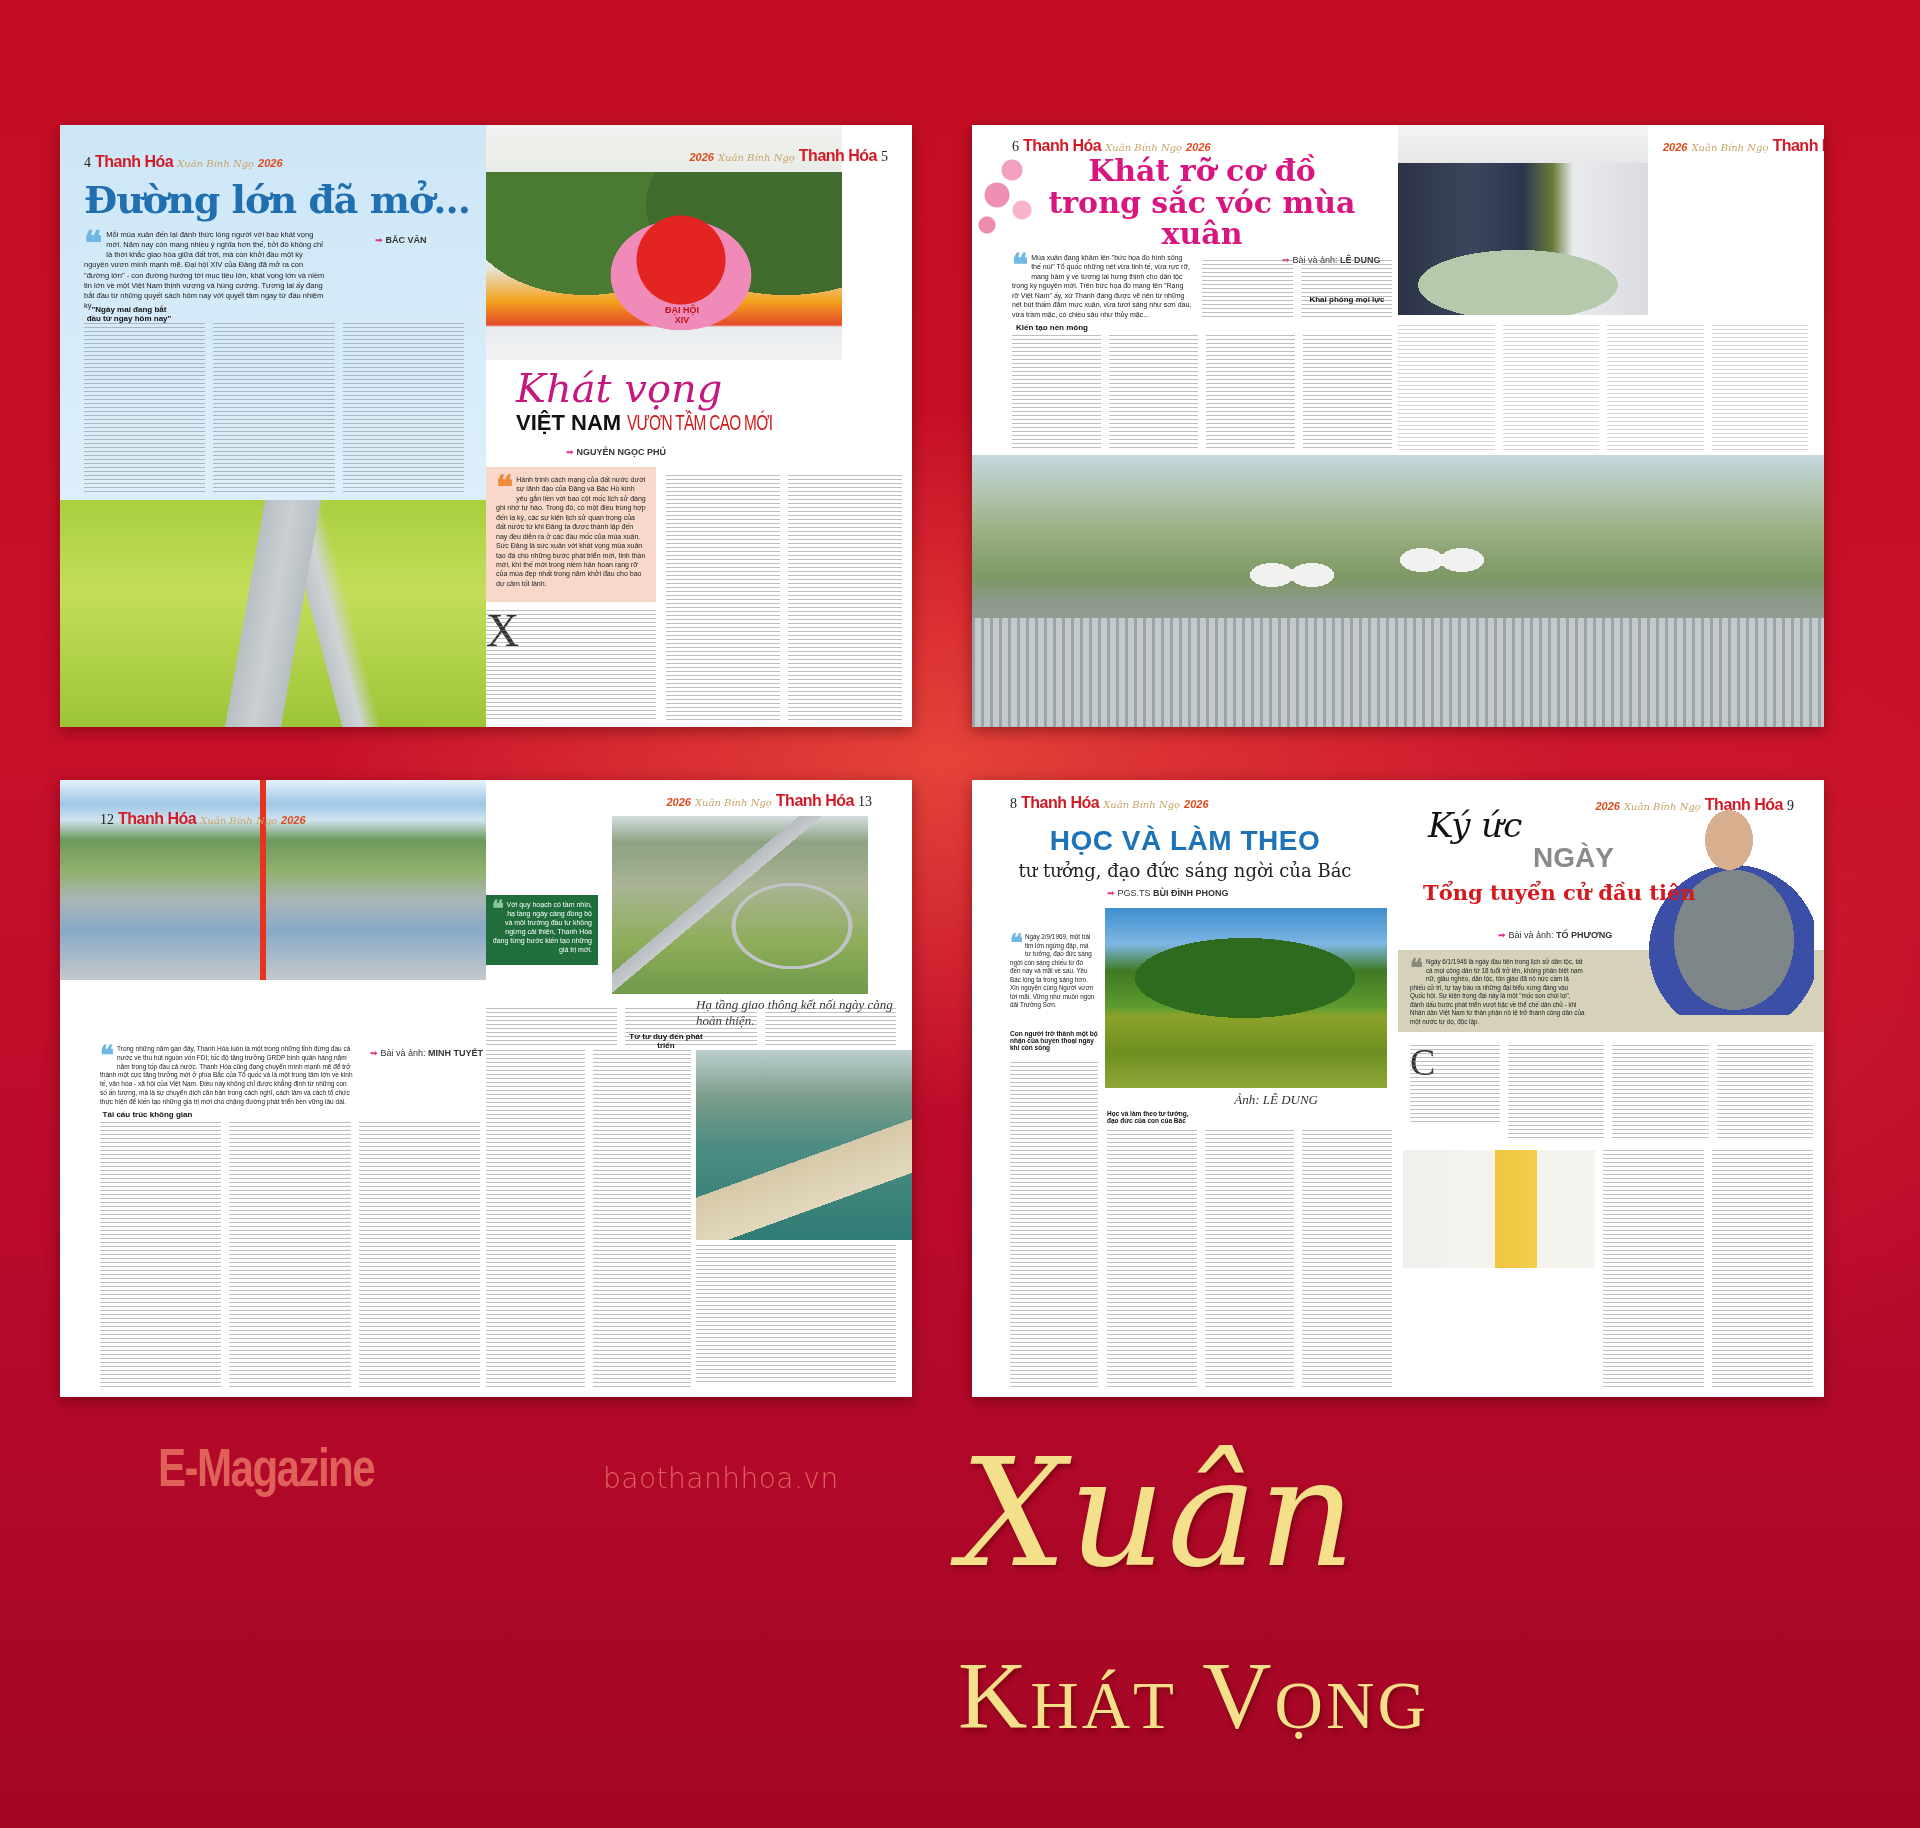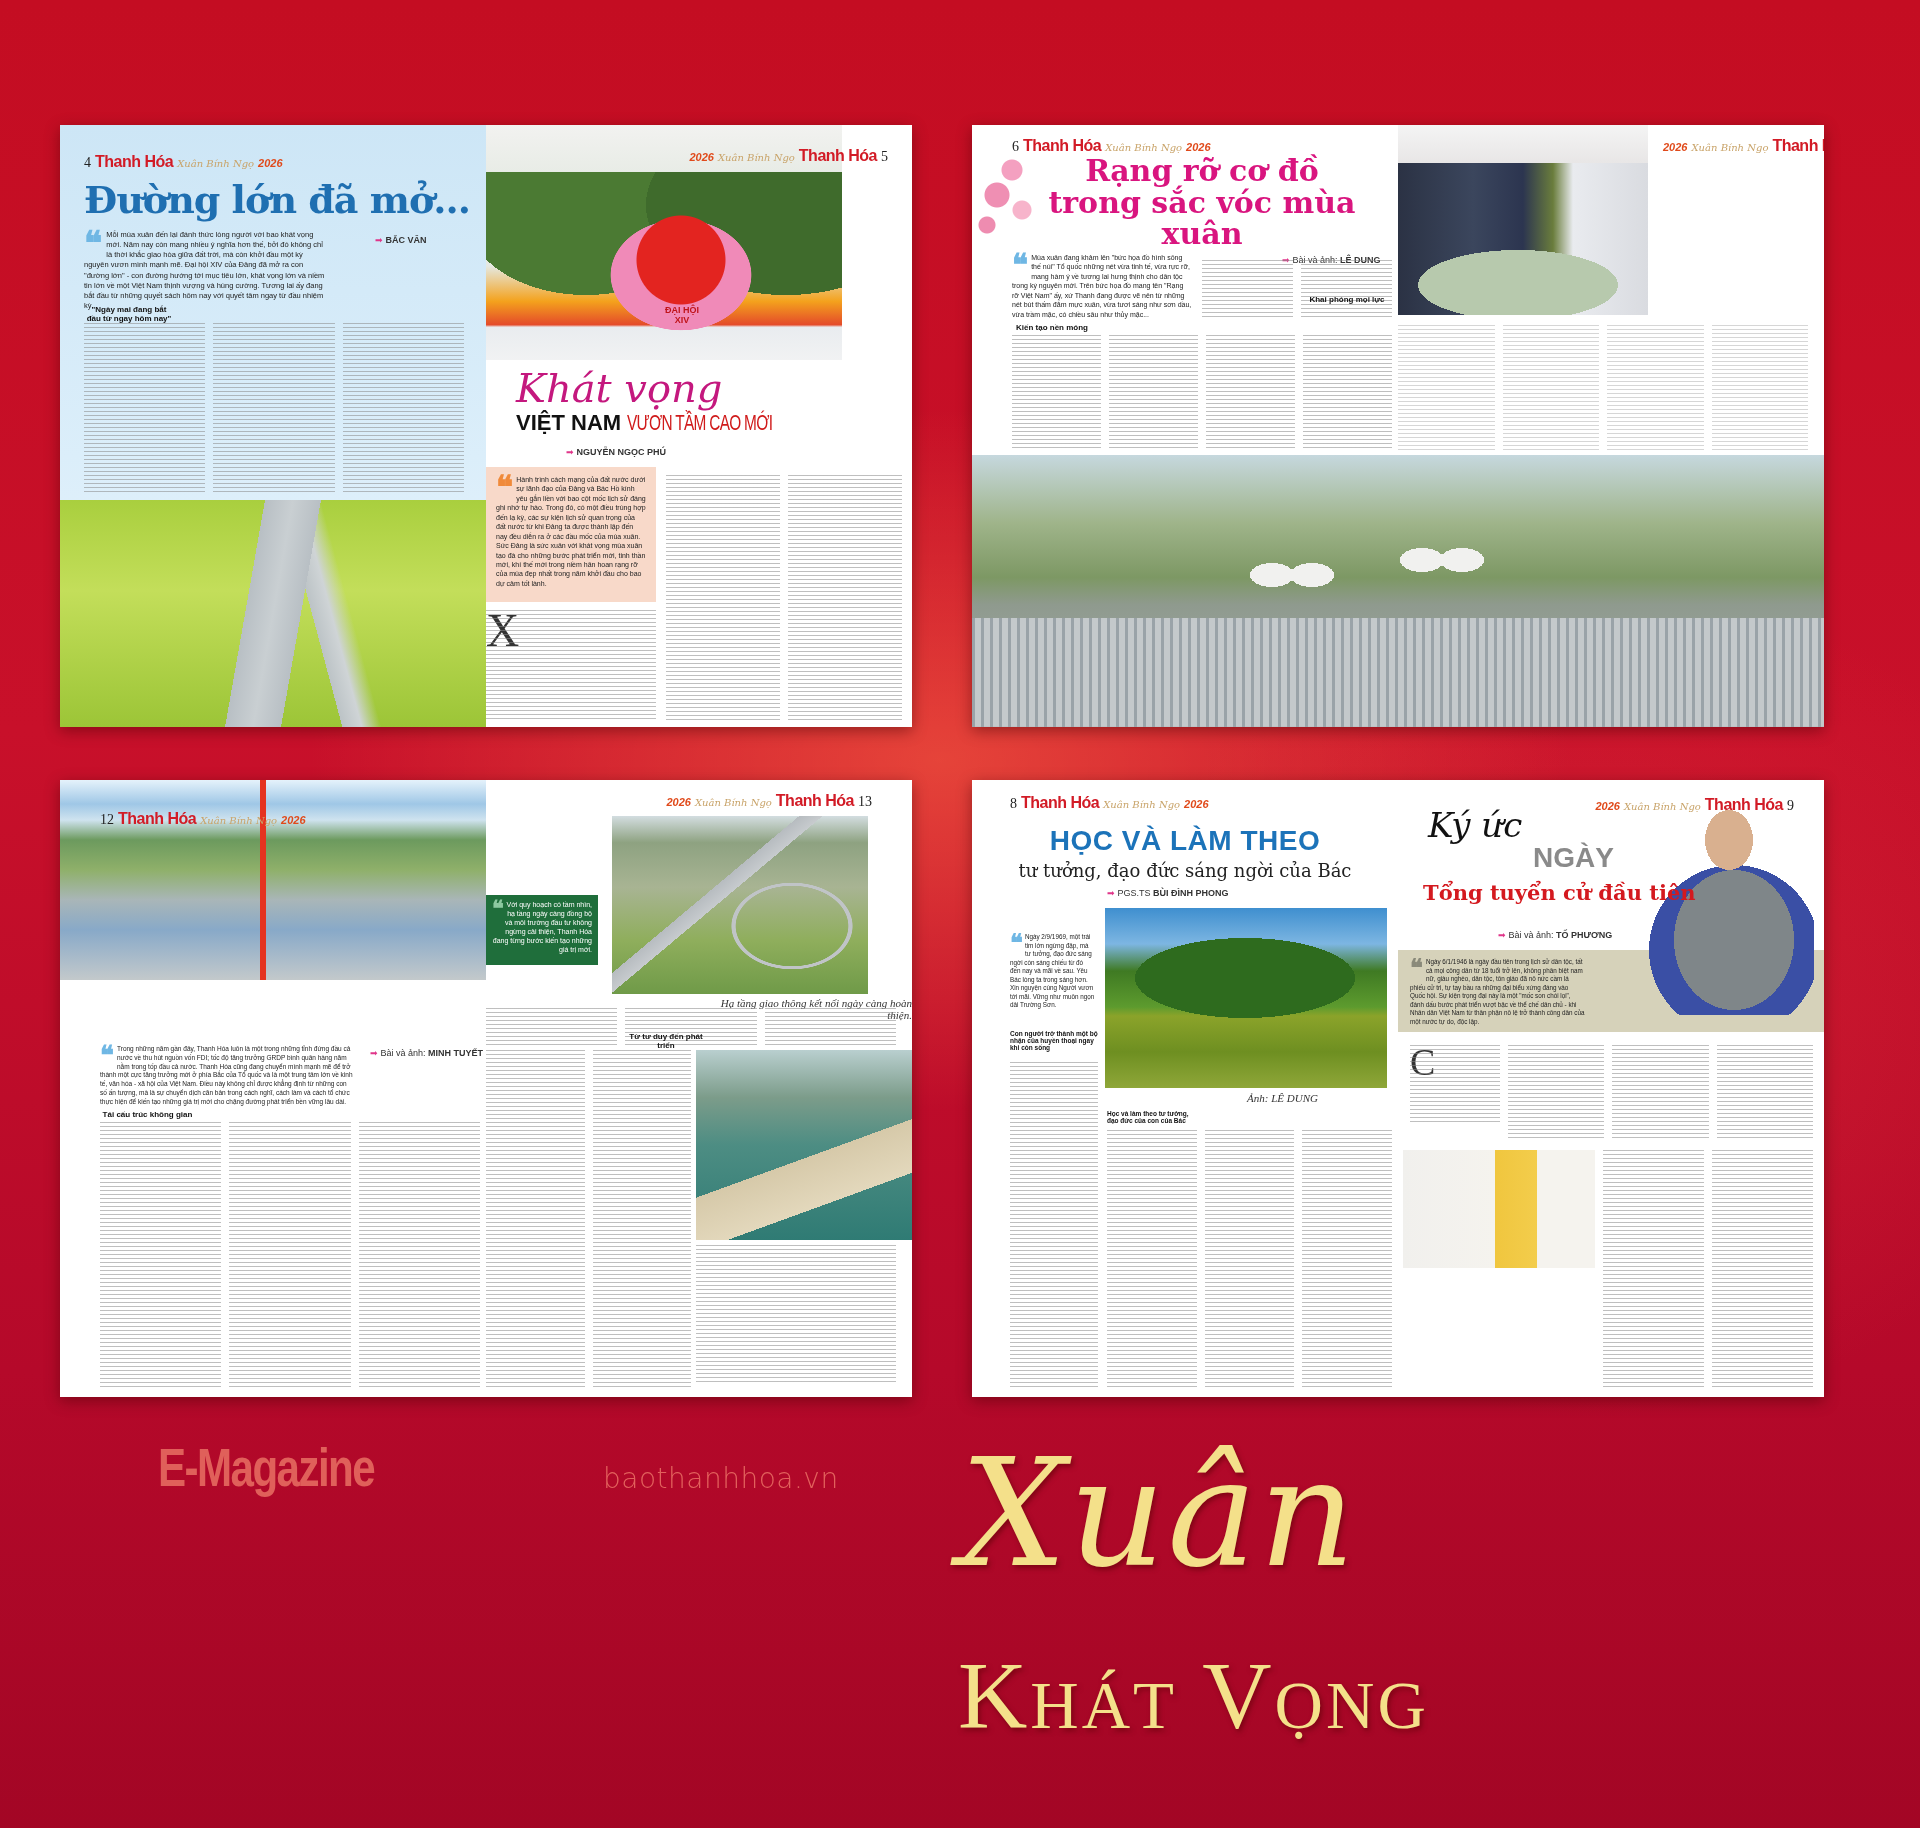--- a/index.html
+++ b/index.html
@@ -26,21 +26,21 @@
   .col { flex: 1; background:
       repeating-linear-gradient(180deg, #8a8a8a 0 1px, transparent 1px 4px);
       opacity: 0.55; }
   .col.light { opacity: 0.35; }
   .quote-mark { font-family: "DejaVu Serif", serif; font-weight: bold; line-height: 0.8; }
   .lead { font-size: 9.5px; line-height: 1.35; color: #222; }
   .byline { font-size: 9px; color: #333; white-space: nowrap; }
   .byline .arrow { color: #e0368a; margin-right: 3px; }
   .byline b { font-weight: bold; }
   .subhead { font-family: "Liberation Sans Narrow", "Liberation Sans", sans-serif; font-weight: bold; font-size: 8px; color: #111; text-align: center; }
-  .caption { font-family: "Liberation Serif", serif; font-style: italic; font-size: 11px; color: #333; text-align: right; }
+  .caption { font-family: "Liberation Serif", serif; font-style: italic; font-size: 13px; color: #333; }
   .photo { position: absolute; overflow: hidden; }
 
   
   #s1 { left: 60px; top: 125px; width: 852px; height: 602px; }
   #s1 .left { left: 0; width: 426px; background: linear-gradient(180deg, #cde6f6 0%, #dbeefa 55%, #e9f4fb 100%); }
   #s1 .right { left: 426px; width: 426px; background: #fff; }
   .title-duong { position: absolute; left: 24px; top: 52px; font-family: "DejaVu Serif", serif; font-size: 38px; color: #1f6fb1; font-weight: bold; letter-spacing: -1px; white-space: nowrap; }
   .road-photo { left: 0; top: 375px; width: 426px; height: 227px;
     background:
       linear-gradient(100deg, transparent 44%, #b8bfc4 44%, #c9cfd2 50%, #b8bfc4 56%, transparent 56%),
@@ -195,21 +195,21 @@
 <div class="spread" id="s2">
   <div class="page" style="left:0;width:426px;">
     <div class="blossom"></div>
     <div class="folio" style="left:40px;top:12px;">
       <span class="num">6</span>
       <span class="brand">Thanh Hóa</span>
       <span class="script">Xuân Bính Ngọ</span>
       <span class="year">2026</span>
     </div>
     <div class="title-rang">
-      <div>Rạng rỡ cơ đồ</div>
+      <div>Khát rỡ cơ đồ</div>
       <div>trong sắc vóc mùa xuân</div>
     </div>
     <div class="byline" style="position:absolute;left:310px;top:130px;">
       <span class="arrow">➡</span><span>Bài và ảnh:</span> <b>LÊ DUNG</b>
     </div>
     <div style="position:absolute;left:40px;top:128px;width:180px;">
       <span class="quote-mark" style="float:left;font-size:30px;color:#6fb7e4;margin-right:3px;">❝</span>
       <p class="lead" style="font-size:7px;">Mùa xuân đang khảm lên "bức họa đồ hình sông thế núi" Tổ quốc những nét vừa tinh tế, vừa rực rỡ, mang hàm ý về tương lai hưng thịnh cho dân tộc trong kỷ nguyên mới. Trên bức họa đồ mang tên "Rạng rỡ Việt Nam" ấy, xứ Thanh đang được vẽ nên từ những nét bút thấm đẫm mực xuân, vừa tươi sáng như sơn dầu, vừa trầm mặc, có chiều sâu như thủy mặc...</p>
     </div>
     <div class="subhead" style="position:absolute;left:40px;top:198px;width:80px;">Kiến tạo nền móng</div>

